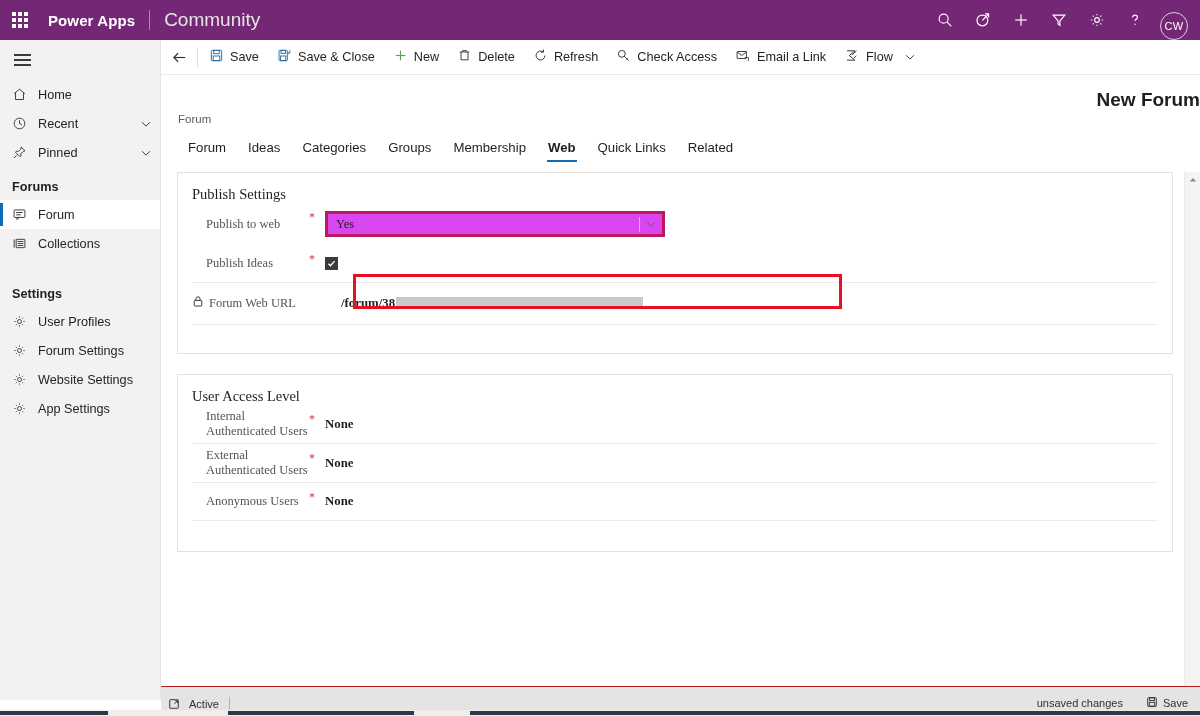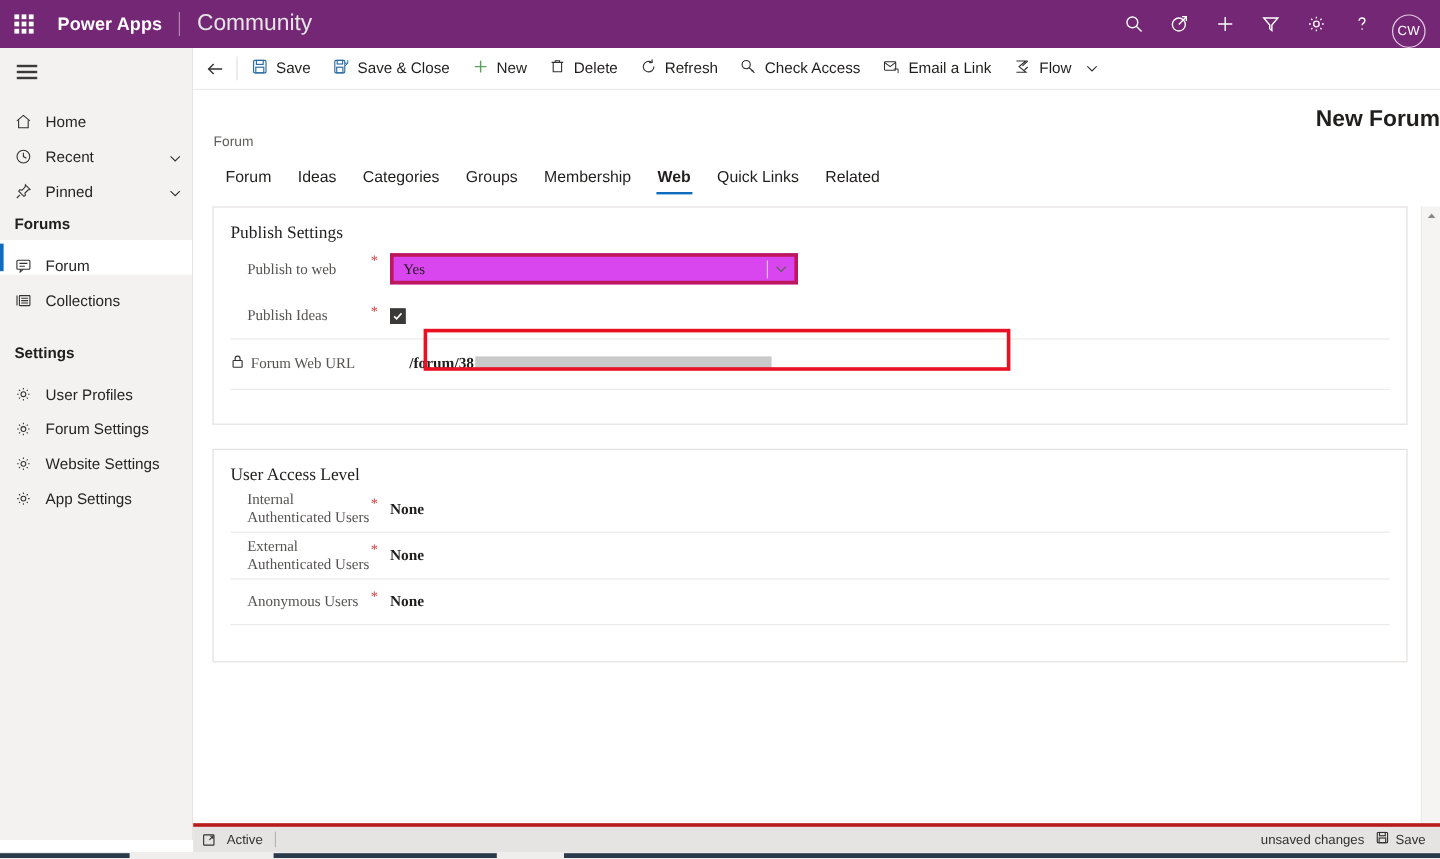--- a/index.html
+++ b/index.html
@@ -48,21 +48,21 @@
     position: absolute; top: 40px; left: 0; width: 161px; height: 660px;
     background: #f3f2f1; border-right: 1px solid #e6e4e2;
   }
   .hamburger {
     height: 40px; display: flex; align-items: center; padding-left: 14px; cursor: pointer;
   }
   .hamburger i { display: block; width: 17px; height: 1.6px; background: #3b3a39; }
   .hamburger .stack { display: flex; flex-direction: column; gap: 3.4px; }
 
   .nav-item {
-    height: 29px; display: flex; align-items: flex-end; padding-left: 12px;
+    height: 29px; display: flex; align-items: center; padding-left: 12px;
     font-size: 12.7px; color: #252423; cursor: pointer; position: relative;
   }
   .nav-item .nic { width: 26px; display: flex; align-items: center; }
   .nav-item .nlabel { flex: 1; }
   .nav-item .chev { width: 28px; display: flex; align-items: center; justify-content: center; }
   .nav-item.selected { background: #ffffff; }
   .nav-item.selected::before {
     content: ""; position: absolute; left: 0; top: 3px; bottom: 3px; width: 3px;
     background: #0f6cbd;
   }
@@ -157,27 +157,27 @@
     position: absolute; right: 0; top: 0; width: 16px; height: 545px;
     background: #f5f4f3; border-left: 1px solid #ecebea;
   }
   .vscroll .arrow {
     height: 15px; display: flex; align-items: center; justify-content: center; cursor: pointer;
   }
 
   
   .footer {
     position: absolute; top: 686px; left: 161px; width: 1039px; height: 24px;
-    background: #e6e4e2; border-top: 3px solid #b91c1c;
-    display: flex; align-items: center; font-size: 11px; color: #323130;
+    background: #e6e4e2; border-top: 1px solid #b91c1c;
+    display: flex; align-items: flex-end; font-size: 11px; color: #323130;
   }
   .f-expand { width: 26px; display: flex; align-items: center; justify-content: center; cursor: pointer; }
   .f-status { padding: 0 10px 0 2px; }
   .f-sep { width: 1px; height: 13px; background: #b7b5b3; }
-  .f-right { margin-left: auto; display: flex; align-items: center; gap: 9px; padding-right: 12px; }
+  .f-right { margin-left: auto; display: flex; align-items: center; gap: 23px; padding-right: 12px; }
   .f-save { display: flex; align-items: center; gap: 5px; cursor: pointer; }
 
   
   .botstrip {
     position: absolute; left: 0; bottom: 0; width: 1200px; height: 6px; background: #efeeed;
   }
   .botstrip .seg { position: absolute; height: 4px; bottom: 1px; background: #2b3a4a; }
 </style>
 </head>
 <body>

